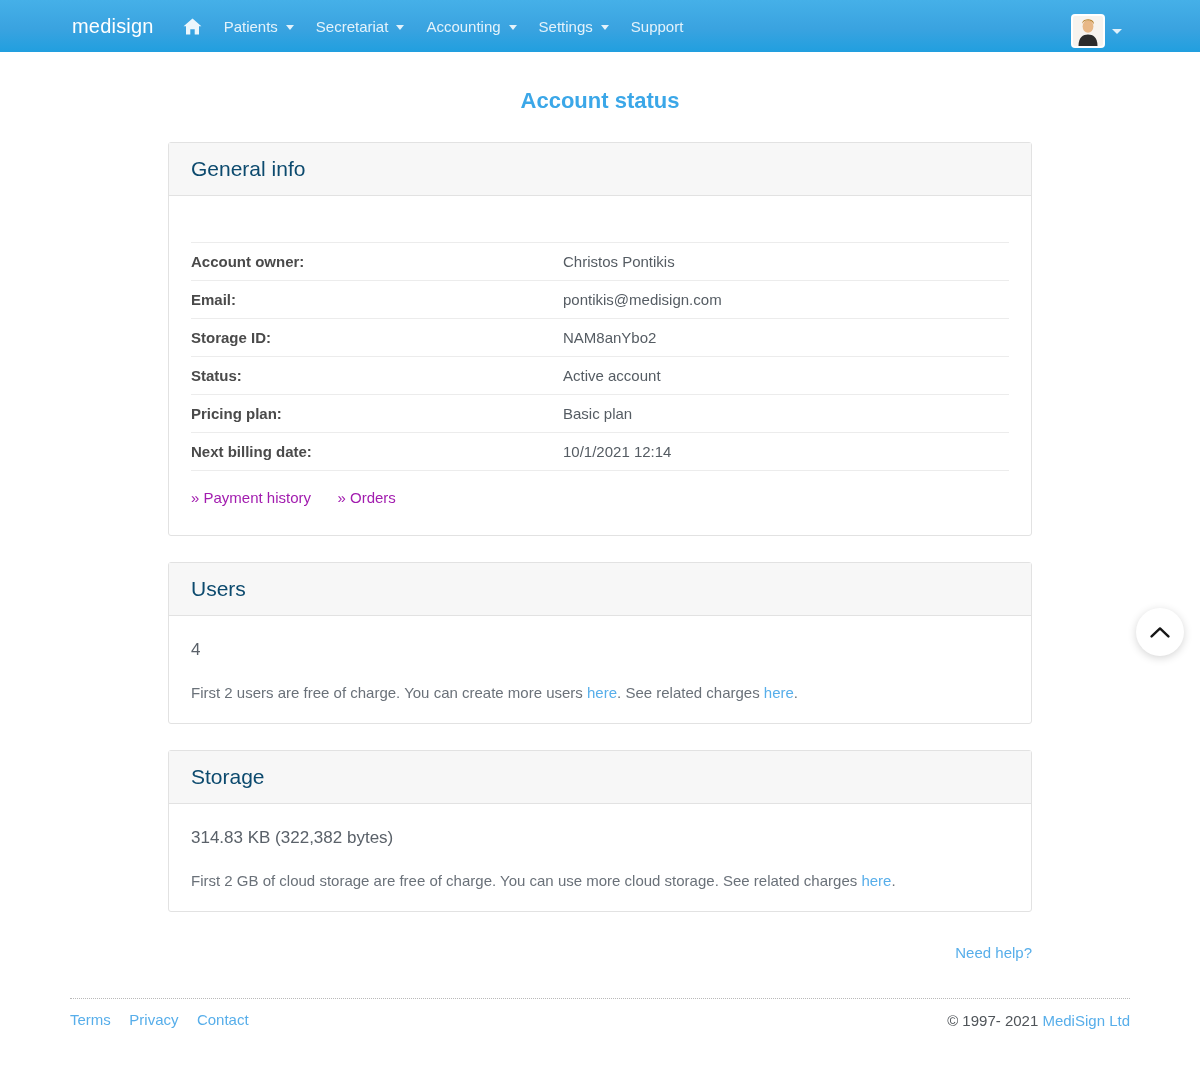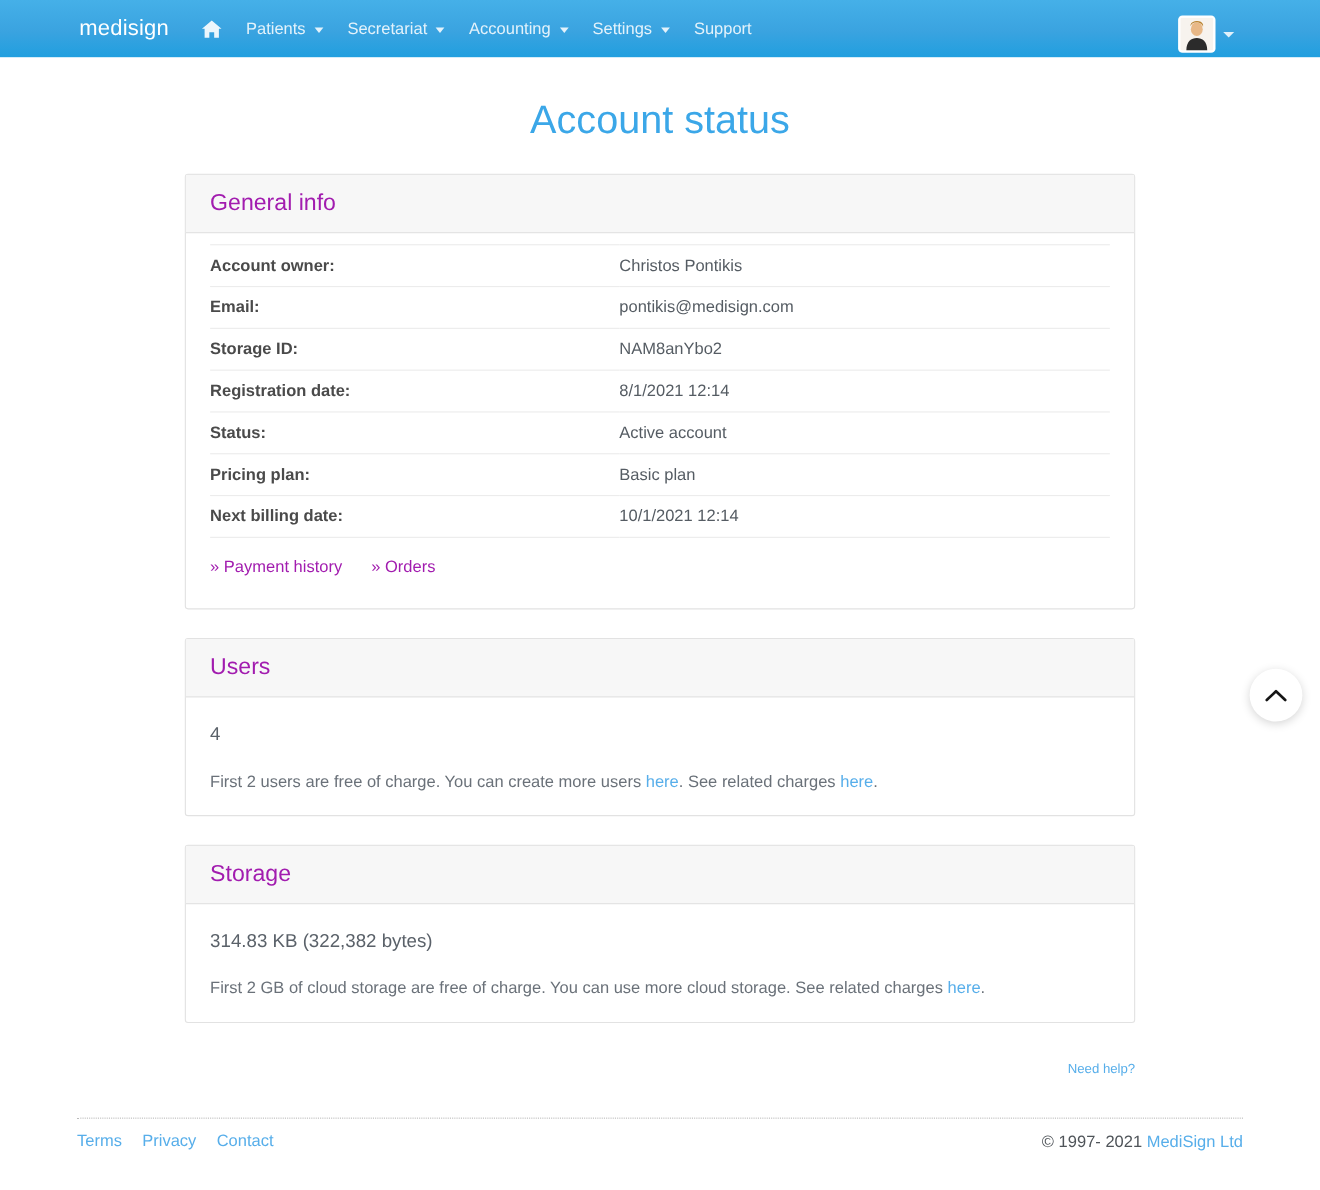--- a/index.html
+++ b/index.html
@@ -78,22 +78,22 @@
     width: 0; height: 0;
     border-left: 5px solid transparent;
     border-right: 5px solid transparent;
     border-top: 5.5px solid rgba(255,255,255,.85);
   }
 
   
   .page-title {
     text-align: center;
     color: #3ba7e8;
-    font-size: 36px;
-    font-weight: normal;
+    font-size: 22px;
+    font-weight: bold;
     margin: 36px 0 0 0;
     padding: 0;
   }
 
   .container {
     width: 864px;
     margin: 0 auto;
     padding-top: 28px;
   }
 
@@ -105,25 +105,25 @@
   }
   .card-header {
     background: #f7f7f7;
     border-bottom: 1px solid #e2e2e2;
     padding: 14px 22px;
   }
   .card-header h2 {
     margin: 0;
     font-size: 21px;
     font-weight: normal;
-    color: #a21caf;
+    color: #0c4a6e;
   }
   .card-body { padding: 10px 22px 22px 22px; }
 
-  table.info { width: 100%; border-collapse: collapse; }
+  table.info { width: 100%; border-collapse: collapse; margin-top: 36px; }
   table.info tr { border-bottom: 1px solid #ececec; }
   table.info tr:first-child { border-top: 1px solid #ececec; }
   table.info td {
     padding: 10px 8px 10px 0;
     font-size: 15px;
     vertical-align: middle;
   }
   table.info td.lbl {
     font-weight: bold;
     color: #4a4a4a;
@@ -151,21 +151,21 @@
     margin: 0;
   }
   a.inline { color: #57aeea; text-decoration: none; }
 
   .help-row {
     text-align: right;
     padding: 6px 0 0 0;
   }
   .help-row a {
     color: #57aeea;
-    font-size: 12px;
+    font-size: 15px;
     text-decoration: none;
   }
 
   
   .footer-wrap {
     width: 1060px;
     margin: 36px auto 0 auto;
     border-top: 1px dotted #b9b9b9;
     padding-top: 12px;
     display: flex;
@@ -271,24 +271,20 @@
           </tr>
           <tr>
             <td class="lbl">Email:</td>
             <td class="val">pontikis@medisign.com</td>
           </tr>
           <tr>
             <td class="lbl">Storage ID:</td>
             <td class="val">NAM8anYbo2</td>
           </tr>
           <tr>
-            <td class="lbl">Registration date:</td>
-            <td class="val">8/1/2021 12:14</td>
-          </tr>
-          <tr>
             <td class="lbl">Status:</td>
             <td class="val">Active account</td>
           </tr>
           <tr>
             <td class="lbl">Pricing plan:</td>
             <td class="val">Basic plan</td>
           </tr>
           <tr>
             <td class="lbl">Next billing date:</td>
             <td class="val">10/1/2021 12:14</td>

